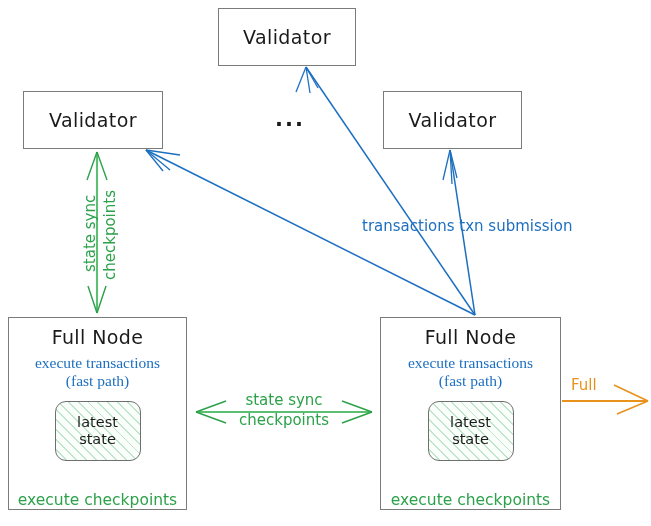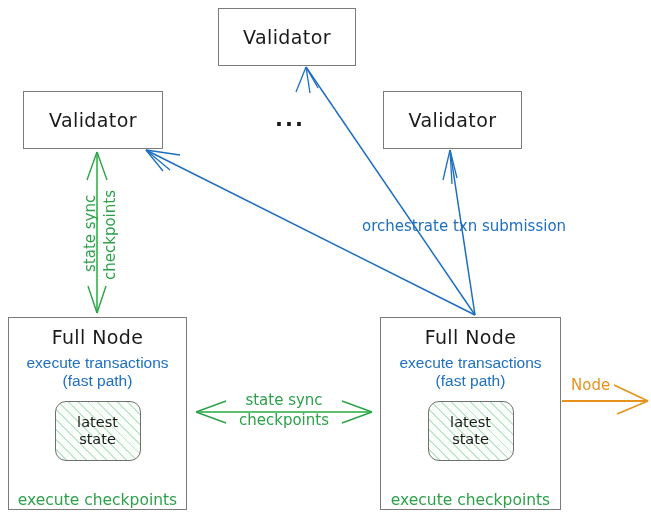--- a/index.html
+++ b/index.html
@@ -47,21 +47,21 @@
   }
   .fullnode-title {
     font-family: "DejaVu Sans", sans-serif;
     font-size: 19px;
     color: #1a1a1a;
     letter-spacing: 0.4px;
     margin-top: 8px;
     text-align: center;
   }
   .fullnode-blue {
-    font-family: Liberation Sans, sans-serif;
+    font-family: Liberation Serif, serif;
     font-size: 15.5px;
     color: #1d6fc0;
     text-align: center;
     line-height: 1.18;
     margin-top: 6px;
   }
   .fullnode-green {
     font-family: "DejaVu Sans", sans-serif;
     font-size: 15.5px;
     color: #2ca14a;
@@ -211,17 +211,17 @@
     </div>
     <div class="fullnode-green">execute checkpoints</div>
   </div>
 
   <div class="flabel lbl-green rot-label" style="left:82px; top:272px;">state sync</div>
   <div class="flabel lbl-green rot-label" style="left:102px; top:280px;">checkpoints</div>
 
   <div class="flabel lbl-green center-label" style="left:232px; top:392px; width:104px;">state sync</div>
   <div class="flabel lbl-green center-label" style="left:232px; top:412px; width:104px;">checkpoints</div>
 
-  <div class="flabel lbl-blue" style="left:362px; top:218px;">orchestrate txn submission</div>
-
-  <div class="flabel lbl-orange" style="left:571px; top:377px;">Node</div>
+  <div class="flabel lbl-blue" style="left:362px; top:218px;">transactions txn submission</div>
+
+  <div class="flabel lbl-orange" style="left:571px; top:377px;">Full</div>
 
 </div>
 
 </body></html>

